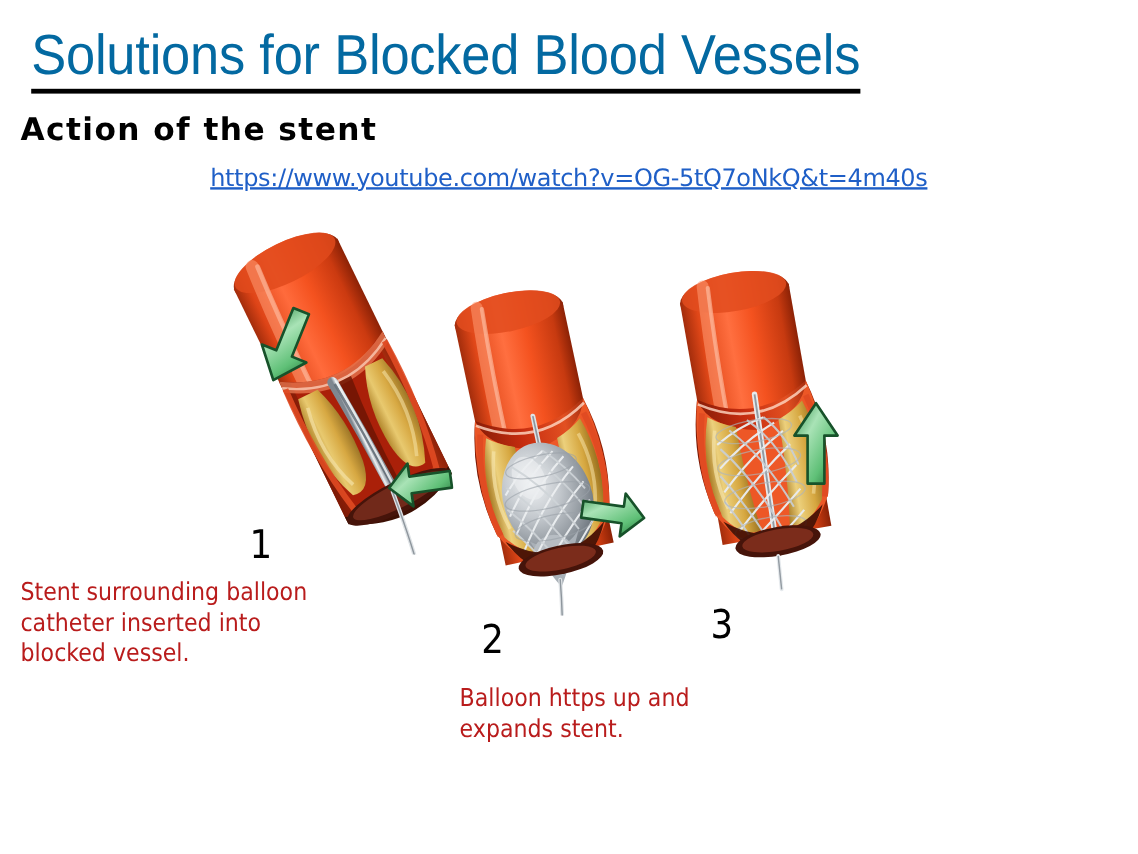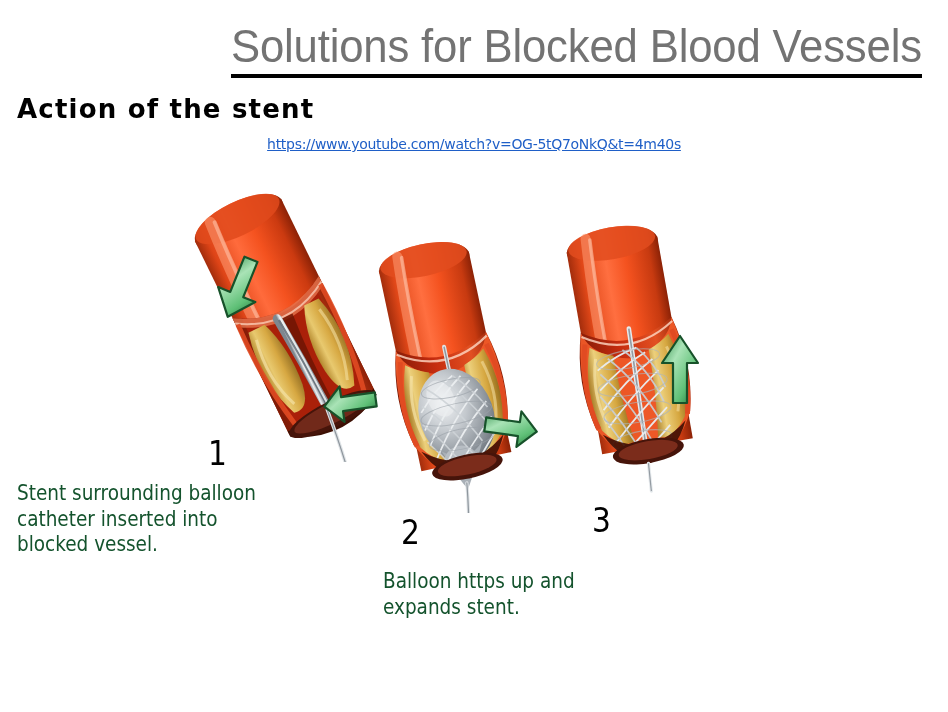--- a/index.html
+++ b/index.html
@@ -15,25 +15,25 @@
     overflow: hidden;
     font-family: "DejaVu Sans", sans-serif;
   }
 
   
   #title {
     position: absolute;
     left: 0;
     top: 18px;
     width: 948px;
-    text-align: right;
+    text-align: left;
     font-family: "Liberation Sans Narrow", "Liberation Sans", sans-serif;
     font-size: 47px;
     font-weight: 400;
-    color: #737373;
+    color: #0369a1;
     letter-spacing: -0.2px;
     white-space: nowrap;
   }
   #title .inner {
     display: inline-block;
     border-bottom: 4px solid #000;
     padding-bottom: 1px;
     transform: scaleX(0.93);
   }
 
@@ -52,34 +52,34 @@
   }
 
   
   #link {
     position: absolute;
     left: 0;
     top: 136px;
     width: 948px;
     text-align: center;
     font-family: "DejaVu Sans", sans-serif;
-    font-size: 14px;
+    font-size: 20px;
     color: #1f5fc7;
     text-decoration: underline;
     letter-spacing: -0.3px;
     cursor: pointer;
   }
 
   
   .caption {
     position: absolute;
     font-family: "DejaVu Sans Condensed", "Liberation Sans Narrow", "DejaVu Sans", sans-serif;
     font-size: 20.5px;
     line-height: 25.5px;
-    color: #14532d;
+    color: #b91c1c;
     white-space: pre-line;
   }
   #caption1 { left: 17px;  top: 481px; width: 250px; }
   #caption2 { left: 383px; top: 569px; width: 240px; }
   #caption3 { left: 641px; top: 505px; width: 245px; }
 
   
   .step-num {
     position: absolute;
     font-family: "DejaVu Sans Condensed", "Liberation Sans Narrow", "DejaVu Sans", sans-serif;

